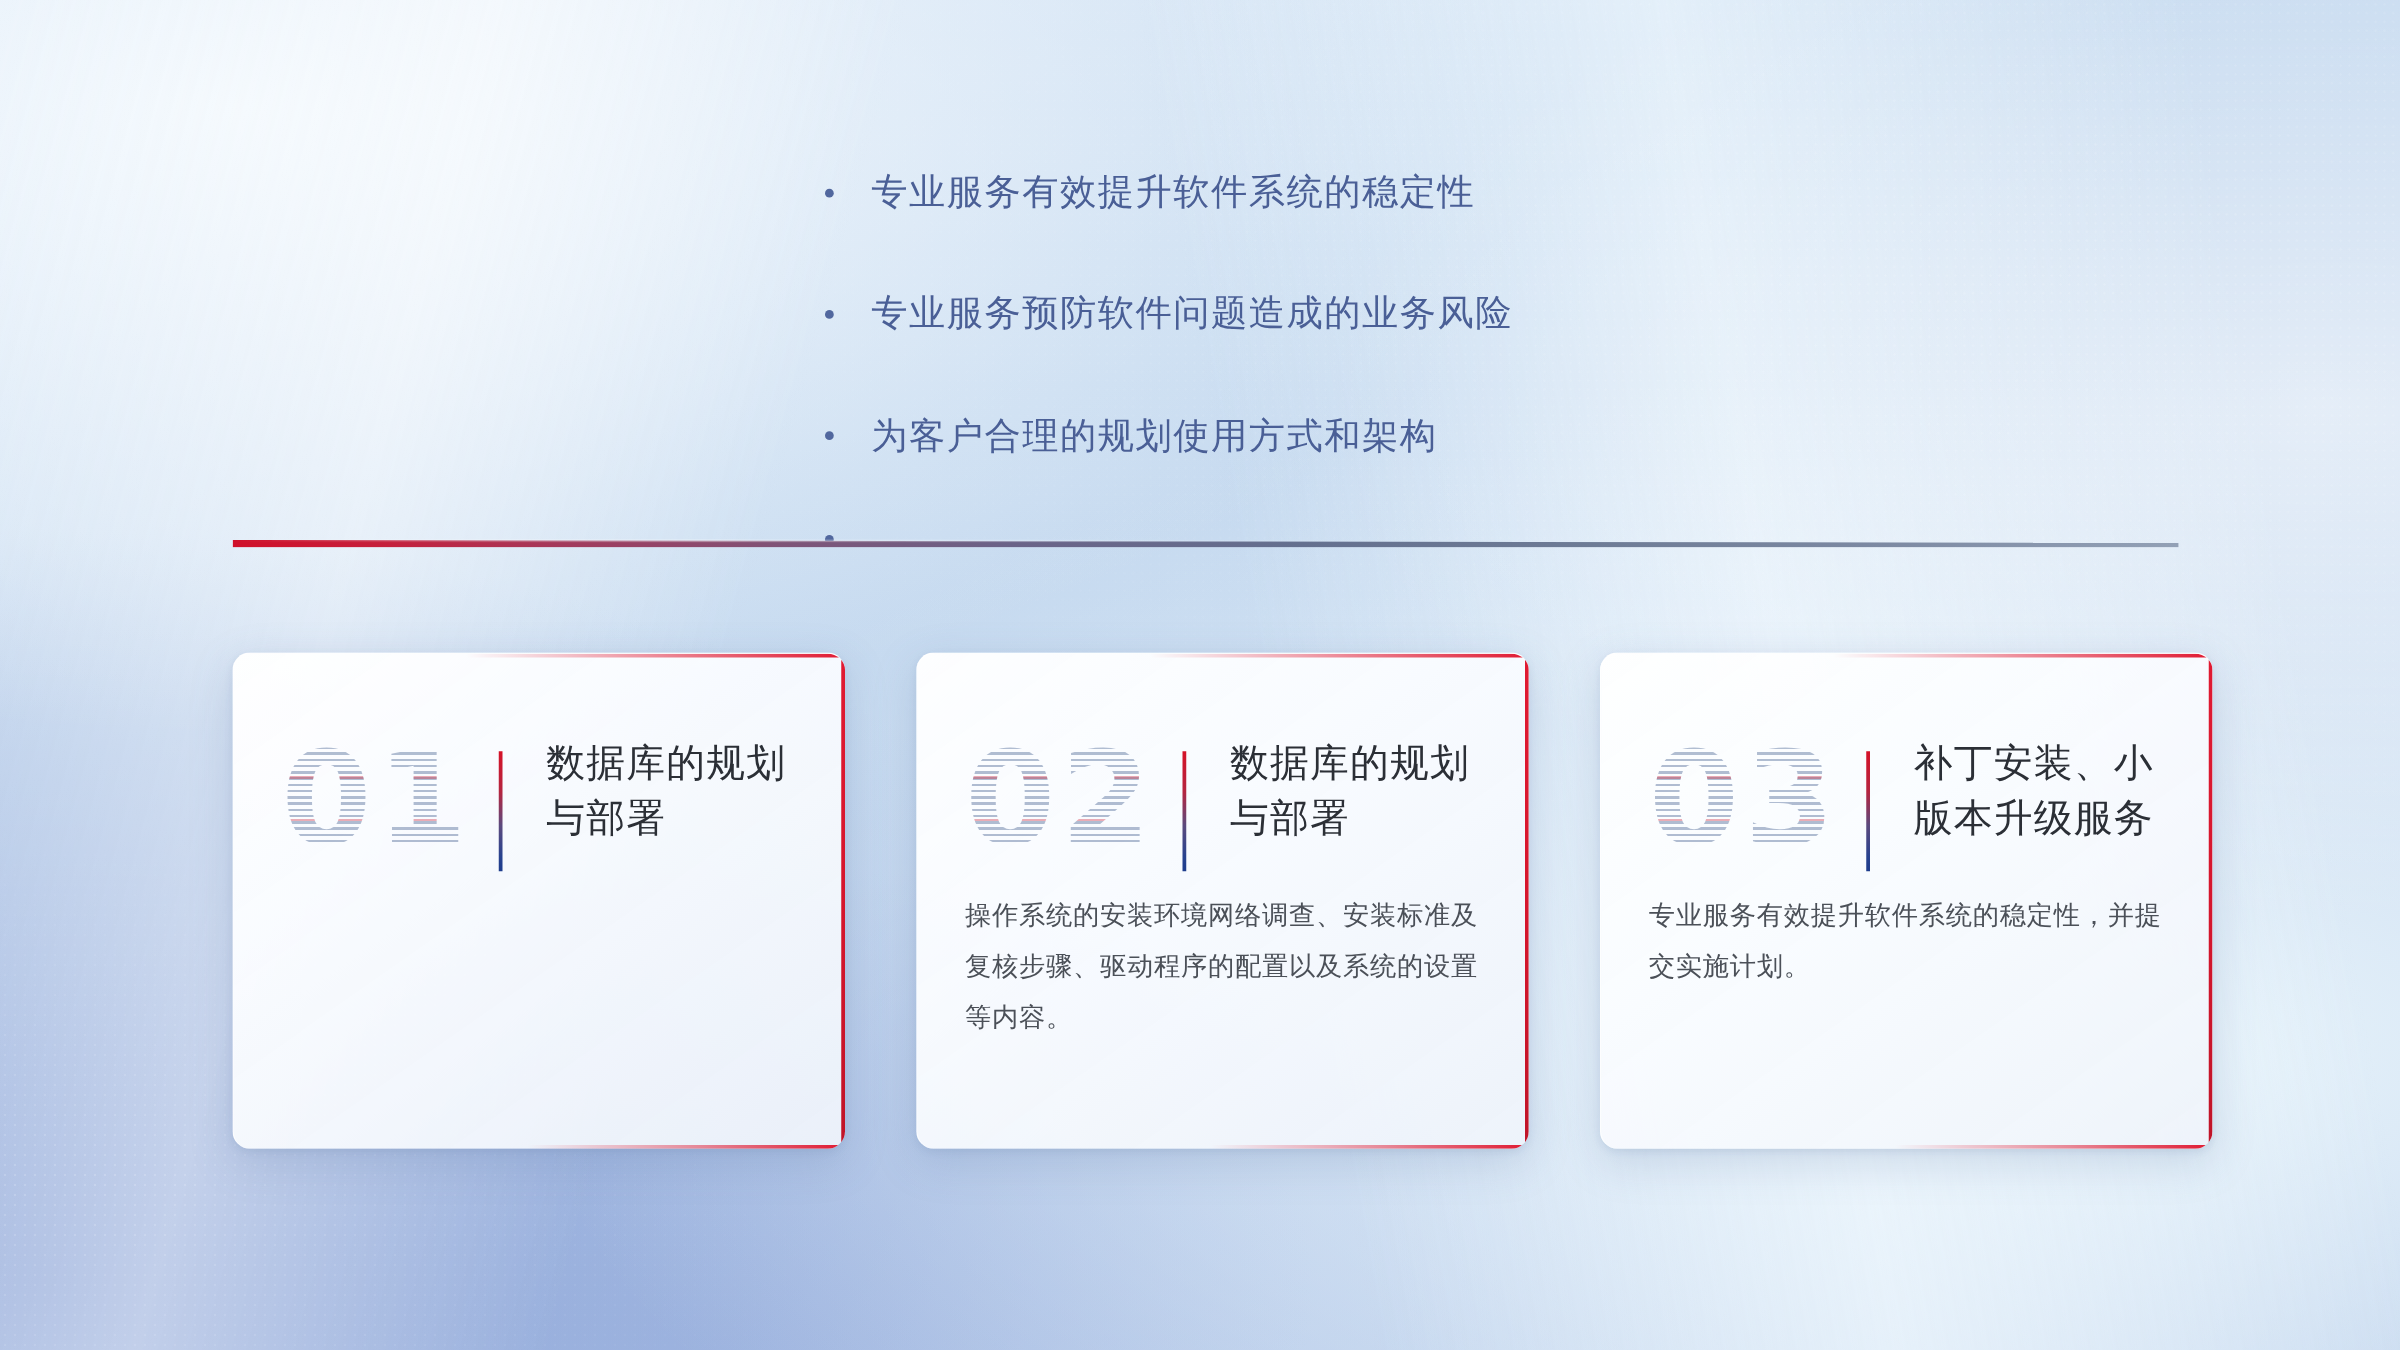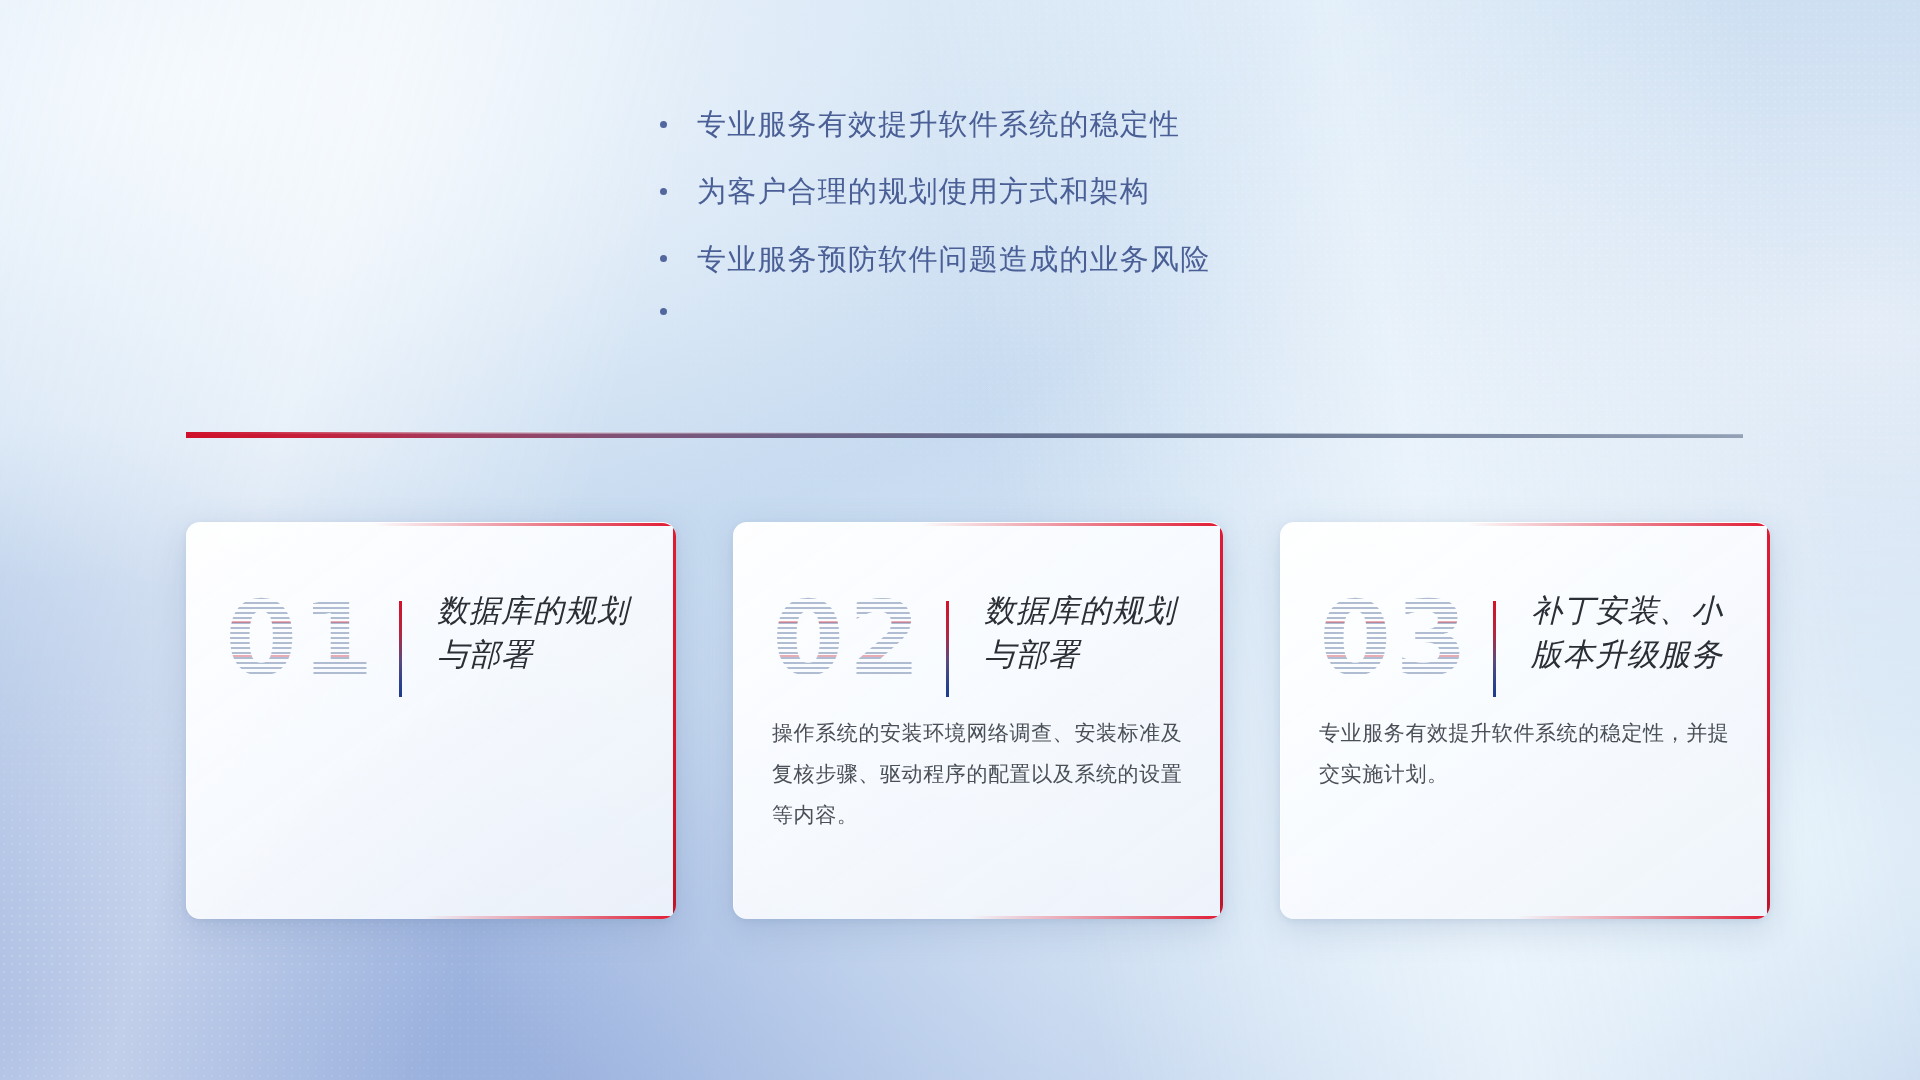--- a/index.html
+++ b/index.html
@@ -42,21 +42,21 @@
     opacity:.3;
     mask-image:radial-gradient(45% 40% at 4% 88%, #000 0%, transparent 72%);
     -webkit-mask-image:radial-gradient(45% 40% at 4% 88%, #000 0%, transparent 72%);
   }
 
   
   .bullets {
     position:absolute; left:660px; top:106px;
     display:flex; flex-direction:column; gap:31px;
   }
-  .bullet-row { display:flex; align-items:center; gap:30px; }
+  .bullet-row { display:flex; align-items:center; gap:30px;margin-top:30px; }
   .bullet-dot {
     width:7px; height:7px; border-radius:50%;
     background:#51679e; flex:0 0 auto;
   }
   .bullet-text {
     font-size:29px; line-height:1.25; letter-spacing:1.2px;
     color:#4a5f96; font-weight:500; white-space:nowrap;
   }
 
   
@@ -128,21 +128,21 @@
     opacity:.5; pointer-events:none;
   }
 
   .card-bar {
     position:absolute; left:212px; top:38px; width:3px; height:96px;
     background:linear-gradient(180deg,#d51228 0%, #b42540 34%, #5b4a7e 62%, #27428f 88%, #1d3c8c 100%);
   }
   .card-title {
     position:absolute; left:250px; top:26px; width:215px;
     font-size:31px; line-height:1.42; letter-spacing:1px;
-    color:#2b2f36; font-weight:500;font-style:italic;
+    color:#2b2f36; font-weight:500;
   }
   .card-body {
     position:absolute; left:38px; top:190px; width:412px;
     font-size:21px; line-height:1.95; letter-spacing:.6px;
     color:#4b5058; font-weight:400;
   }
 </style>
 </head>
 <body>
 
@@ -152,25 +152,25 @@
 <div class="bg bg-dots"></div>
 <div class="bg bg-dots2"></div>
 
 <div class="bullets">
   <div class="bullet-row">
     <span class="bullet-dot"></span>
     <span class="bullet-text">专业服务有效提升软件系统的稳定性</span>
   </div>
   <div class="bullet-row">
     <span class="bullet-dot"></span>
+    <span class="bullet-text">专业服务预防软件问题造成的业务风险</span>
+  </div>
+  <div class="bullet-row">
+    <span class="bullet-dot"></span>
     <span class="bullet-text">为客户合理的规划使用方式和架构</span>
-  </div>
-  <div class="bullet-row">
-    <span class="bullet-dot"></span>
-    <span class="bullet-text">专业服务预防软件问题造成的业务风险</span>
   </div>
   <div class="bullet-row">
     <span class="bullet-dot"></span>
   </div>
 </div>
 
 <div class="divider-wrap">
   <div class="divider"></div>
   <div class="divider-hi"></div>
 </div>

